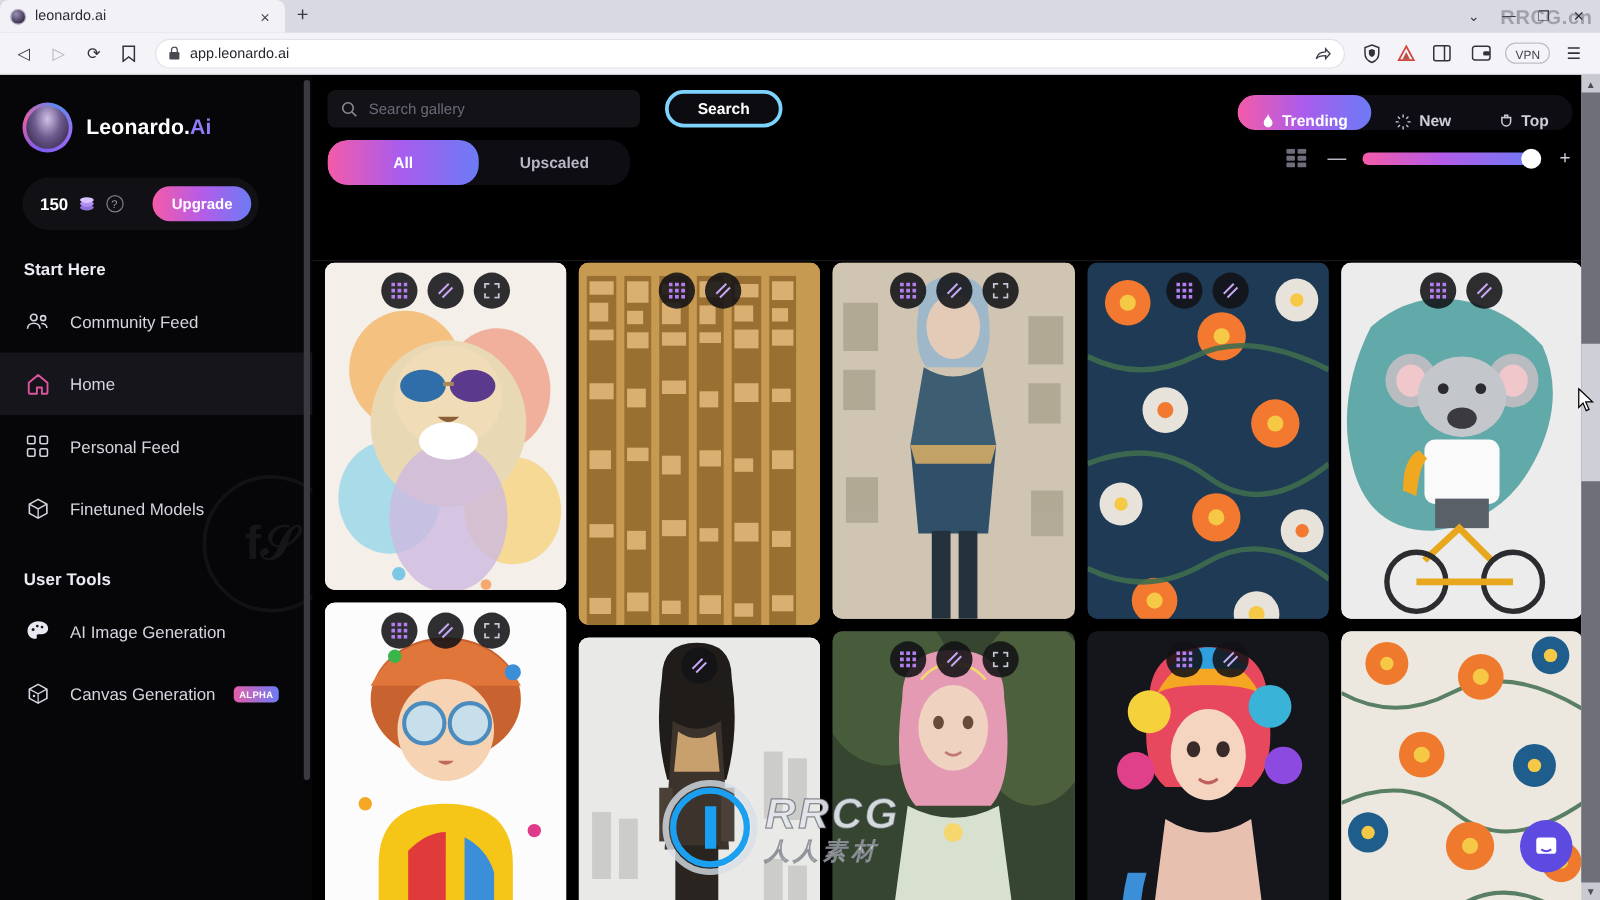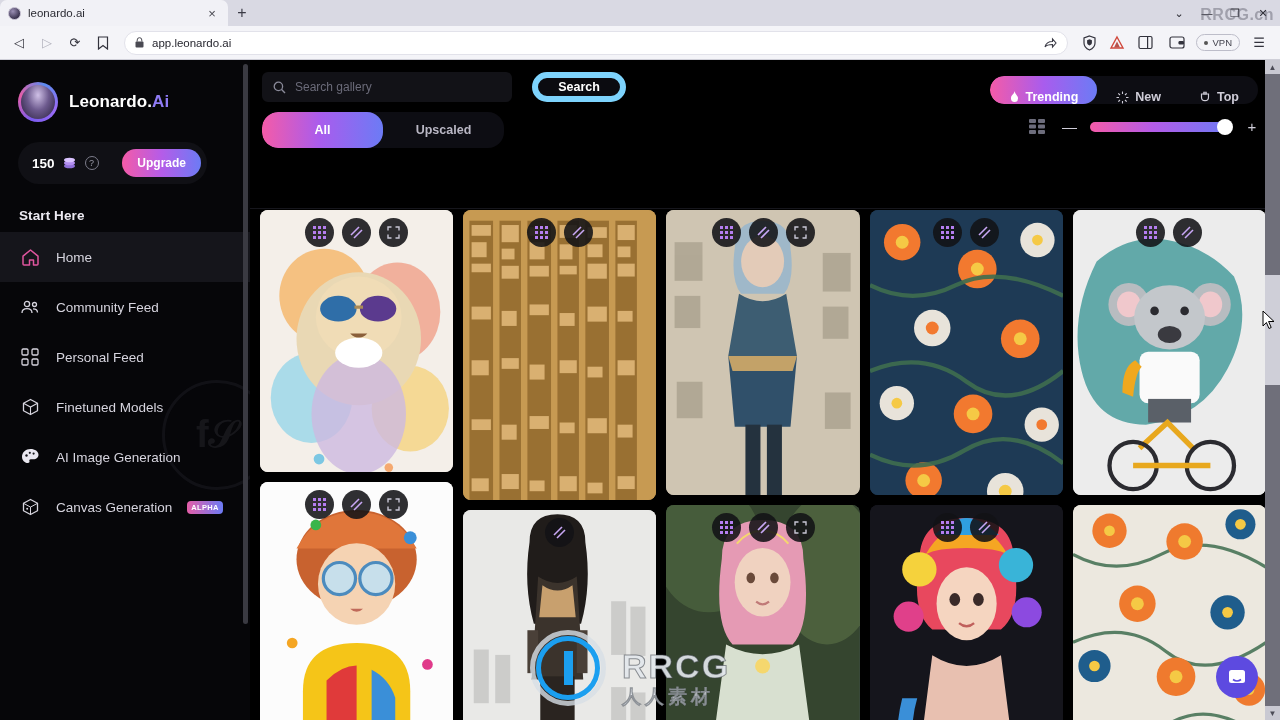--- a/index.html
+++ b/index.html
@@ -56,21 +56,21 @@
   .urlbar {
     flex: 1; height: 24px; background: #fff; border-radius: 12px;
     display: flex; align-items: center; padding: 0 10px; gap: 8px;
     font-size: 11.5px; color: #26262e; margin: 0 6px; border: 1px solid #e2e2ea;
   }
   .urlbar .lock { font-size: 10px; color: #4a4a52; }
   .url-right { margin-left: auto; display: flex; align-items: center; gap: 10px; }
   .nav-right { display: flex; align-items: center; gap: 6px; padding-right: 2px; }
   .vpn-pill {
     height: 17px; border: 1px solid #bdbdc9; border-radius: 9px; display: flex;
-    align-items: center; gap: 4px; padding: 0 7px; font-size: 9.5px; color: #43434e;
+    align-items: flex-start; gap: 4px; padding: 0 7px; font-size: 9.5px; color: #43434e; flex-direction: column;
   }
   .vpn-dot { width: 4px; height: 4px; border-radius: 50%; background: #555; }
   svg { display: block; }
 
   
   .app {
     position: absolute; left: 0; top: 60px; width: 1280px; height: 660px;
     background: #000; display: flex; overflow: hidden;
   }
 
@@ -144,21 +144,21 @@
     width: 250px; height: 30px; background: #121217; border-radius: 6px;
     display: flex; align-items: center; gap: 9px; padding: 0 11px;
   }
   .searchbox input {
     flex: 1; background: transparent; border: none; outline: none;
     color: #cfcdd8; font-size: 12px; font-family: inherit;
   }
   .searchbox input::placeholder { color: #6b6b79; }
   .search-btn {
     width: 94px; height: 30px; border-radius: 15px; background: #0b0b10;
-    border: 6px solid #7dd3fc; color: #fff; font-size: 12.5px; font-weight: 600;
+    border: 3px solid #7dd3fc; color: #fff; font-size: 12.5px; font-weight: 600;
     display: flex; align-items: center; justify-content: center;
   }
   .segment {
     display: flex; background: #0d0d13; border-radius: 16px; overflow: hidden;
     height: 36px; margin-top: 10px; width: 242px;
   }
   .seg {
     flex: 1; display: flex; align-items: center; justify-content: center;
     font-size: 12.5px; color: #b9b7c4; font-weight: 600;
   }
@@ -208,21 +208,21 @@
   }
   .abtn {
     width: 29px; height: 29px; border-radius: 50%; background: rgba(18,18,22,.88);
     display: flex; align-items: center; justify-content: center;
   }
   .thumb { width: 100%; display: block; }
 
   
   .wm-center {
     position: absolute; left: 530px; top: 618px; width: 215px; height: 88px;
-    display: flex; align-items: flex-end; gap: 16px; pointer-events: none; z-index: 20;
+    display: flex; align-items: center; gap: 6px; pointer-events: none; z-index: 20; font-style: italic;
   }
   .wm-ring {
     width: 76px; height: 76px; border-radius: 50%; border: 5px solid rgba(215,222,230,.80);
     position: relative; display: flex; align-items: center; justify-content: center;
   }
   .wm-ring::before {
     content: ""; position: absolute; width: 54px; height: 54px; border-radius: 50%;
     border: 5px solid #1b9ff0;
   }
   .wm-ring::after {
@@ -355,41 +355,41 @@
               <ellipse cx="7.5" cy="7" rx="5.5" ry="2.3" fill="#b28ef0"></ellipse>
               <ellipse cx="7.5" cy="4" rx="5.5" ry="2.3" fill="#d9c2ff"></ellipse>
             </svg>
         </span>
         <span class="qmark">?</span>
         <div class="upgrade">Upgrade</div>
       </div>
 
       <div class="sect-label">Start Here</div>
 
-      <div class="nav-item active">
-        <span class="nav-ico">
-          <svg width="19" height="18" viewBox="0 0 19 18">
-              <path d="M2 8.2L9.5 2 17 8.2V16a1 1 0 01-1 1h-3.5v-5h-4v5H3a1 1 0 01-1-1z" fill="none" stroke="#e0559f" stroke-width="1.5" stroke-linejoin="round"></path>
-            </svg>
-        </span>
-        <span>Home</span>
-      </div>
-
       <div class="nav-item">
         <span class="nav-ico">
           <svg width="20" height="16" viewBox="0 0 20 16">
               <circle cx="7" cy="5" r="2.6" fill="none" stroke="#d6d4de" stroke-width="1.3"></circle>
               <circle cx="14.5" cy="5.5" r="2" fill="none" stroke="#d6d4de" stroke-width="1.3"></circle>
               <path d="M2 14c0-2.8 2.3-4.4 5-4.4S12 11.2 12 14" fill="none" stroke="#d6d4de" stroke-width="1.3"></path>
               <path d="M13 9.8c2.4 0 4.5 1.3 4.5 3.6" fill="none" stroke="#d6d4de" stroke-width="1.3"></path>
             </svg>
         </span>
         <span>Community Feed</span>
       </div>
 
+      <div class="nav-item active">
+        <span class="nav-ico">
+          <svg width="19" height="18" viewBox="0 0 19 18">
+              <path d="M2 8.2L9.5 2 17 8.2V16a1 1 0 01-1 1h-3.5v-5h-4v5H3a1 1 0 01-1-1z" fill="none" stroke="#e0559f" stroke-width="1.5" stroke-linejoin="round"></path>
+            </svg>
+        </span>
+        <span>Home</span>
+      </div>
+
       <div class="nav-item">
         <span class="nav-ico">
           <svg width="18" height="18" viewBox="0 0 18 18">
               <rect x="1" y="1" width="6" height="6" rx="1.2" fill="none" stroke="#d6d4de" stroke-width="1.3"></rect>
               <rect x="11" y="1" width="6" height="6" rx="1.2" fill="none" stroke="#d6d4de" stroke-width="1.3"></rect>
               <rect x="1" y="11" width="6" height="6" rx="1.2" fill="none" stroke="#d6d4de" stroke-width="1.3"></rect>
               <rect x="11" y="11" width="6" height="6" rx="1.2" fill="none" stroke="#d6d4de" stroke-width="1.3"></rect>
             </svg>
         </span>
         <span>Personal Feed</span>
@@ -399,20 +399,21 @@
       <div class="nav-item">
         <span class="nav-ico">
           <svg width="19" height="19" viewBox="0 0 19 19">
               <path d="M9.5 1.5l7 3.8v7.4l-7 3.8-7-3.8V5.3z" fill="none" stroke="#d6d4de" stroke-width="1.3" stroke-linejoin="round"></path>
               <path d="M2.5 5.3l7 3.8 7-3.8M9.5 9.1v7.4" fill="none" stroke="#d6d4de" stroke-width="1.1"></path>
             </svg>
         </span>
         <span>Finetuned Models</span>
       </div>
 
+      <div class="sect-label">User Tools</div>
 
       <div class="nav-item">
         <span class="nav-ico">
           <svg width="19" height="18" viewBox="0 0 19 18">
               <path d="M9.5 1C4.8 1 1 4.4 1 8.7c0 4 3.3 6.3 5.8 6.3 1.7 0 2-1 1.6-1.9-.4-.9.2-1.8 1.4-1.8h2.6c3 0 5.1-2 5.1-4.5C17.5 3.4 14 1 9.5 1z" fill="#e9e7f0"></path>
               <circle cx="5.5" cy="7.5" r="1.2" fill="#17171c"></circle>
               <circle cx="8.8" cy="4.8" r="1.1" fill="#17171c"></circle>
               <circle cx="12.6" cy="5.6" r="1.1" fill="#17171c"></circle>
             </svg>
         </span>

